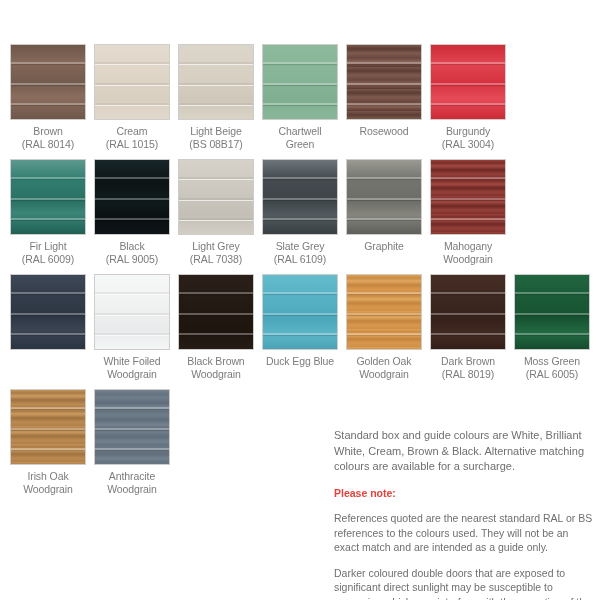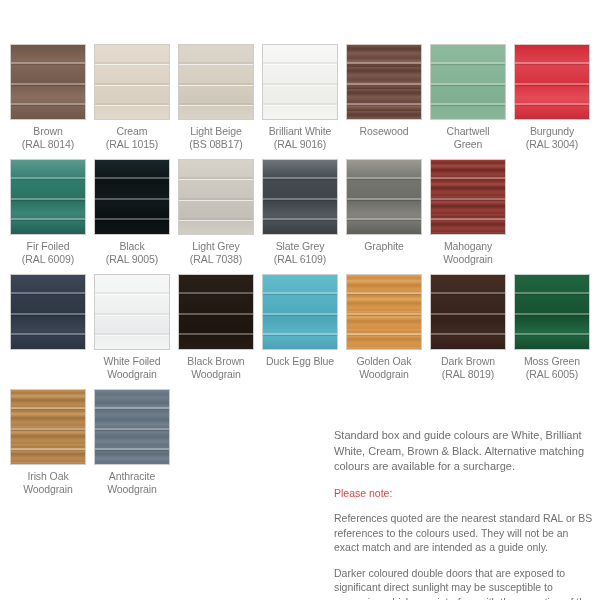--- a/index.html
+++ b/index.html
@@ -91,21 +91,21 @@
     margin: 0 0 11px 0;
     font-size: 10.5px;
     line-height: 14.5px;
   }
   .notes p.intro {
     font-size: 11px;
     line-height: 15.5px;
   }
   .please {
     color: #e8403a;
-    font-weight: normal;
+    font-weight: bold;
     font-size: 10.5px;
     line-height: 14px;
     margin: 0 0 1px 0;
   }
 </style>
 </head>
 <body>
 
 <div class="sheet">
 
@@ -135,48 +135,38 @@
           <div class="chip light" style="background: linear-gradient(rgb(220, 213, 201) 0%, rgb(214, 207, 194) 45%, rgb(207, 200, 186) 75%, rgb(218, 212, 200) 100%);">
             <div class="seams">
               <i class="s1"></i>
               <i class="s2"></i>
               <i class="s3"></i>
             </div>
           </div>
           <div class="label"><span>Light Beige</span><span class="l2">(BS 08B17)</span></div>
         </div>
         <div class="cell">
-          <div class="chip light" style="background: linear-gradient(rgb(247, 247, 246) 0%, rgb(241, 241, 239) 45%, rgb(237, 237, 234) 75%, rgb(245, 245, 244) 100%);">
-            <div class="seams">
-              <i class="s1"></i>
-              <i class="s2"></i>
-              <i class="s3"></i>
-            </div>
-          </div>
-          <div class="label"><span>Brilliant White</span><span class="l2">(RAL 9016)</span></div>
+          <div class="chip" style="background: linear-gradient(rgb(141, 186, 156) 0%, rgb(134, 180, 150) 45%, rgb(127, 174, 144) 75%, rgb(138, 183, 153) 100%);">
+            <div class="seams">
+              <i class="s1"></i>
+              <i class="s2"></i>
+              <i class="s3"></i>
+            </div>
+          </div>
+          <div class="label"><span>Chartwell</span><span class="l2">Green</span></div>
         </div>
         <div class="cell">
           <div class="chip" style="background: repeating-linear-gradient(rgb(122, 86, 75) 0px, rgb(92, 60, 52) 4px, rgb(126, 90, 78) 8px, rgb(106, 72, 64) 13px, rgb(139, 101, 87) 17px, rgb(90, 58, 50) 22px);">
             <div class="seams">
               <i class="s1"></i>
               <i class="s2"></i>
               <i class="s3"></i>
             </div>
           </div>
           <div class="label"><span>Rosewood</span></div>
-        </div>
-        <div class="cell">
-          <div class="chip" style="background: linear-gradient(rgb(141, 186, 156) 0%, rgb(134, 180, 150) 45%, rgb(127, 174, 144) 75%, rgb(138, 183, 153) 100%);">
-            <div class="seams">
-              <i class="s1"></i>
-              <i class="s2"></i>
-              <i class="s3"></i>
-            </div>
-          </div>
-          <div class="label"><span>Chartwell</span><span class="l2">Green</span></div>
         </div>
         <div class="cell">
           <div class="chip" style="background: linear-gradient(rgb(207, 43, 56) 0%, rgb(224, 68, 80) 25%, rgb(214, 50, 63) 52%, rgb(229, 75, 87) 72%, rgb(204, 41, 54) 100%);">
             <div class="seams">
               <i class="s1"></i>
               <i class="s2"></i>
               <i class="s3"></i>
             </div>
           </div>
           <div class="label"><span>Burgundy</span><span class="l2">(RAL 3004)</span></div>
@@ -184,21 +174,21 @@
       </div>
       <div class="row">
         <div class="cell">
           <div class="chip" style="background: linear-gradient(rgb(93, 153, 141) 0%, rgb(47, 125, 111) 28%, rgb(42, 112, 98) 55%, rgb(59, 134, 120) 72%, rgb(31, 95, 84) 100%);">
             <div class="seams">
               <i class="s1"></i>
               <i class="s2"></i>
               <i class="s3"></i>
             </div>
           </div>
-          <div class="label"><span>Fir Foiled</span><span class="l2">(RAL 6009)</span></div>
+          <div class="label"><span>Fir Light</span><span class="l2">(RAL 6009)</span></div>
         </div>
         <div class="cell">
           <div class="chip" style="background: linear-gradient(rgb(23, 38, 42) 0%, rgb(13, 20, 22) 30%, rgb(16, 26, 28) 55%, rgb(10, 16, 18) 80%, rgb(14, 20, 23) 100%);">
             <div class="seams">
               <i class="s1"></i>
               <i class="s2"></i>
               <i class="s3"></i>
             </div>
           </div>
           <div class="label"><span>Black</span><span class="l2">(RAL 9005)</span></div>

